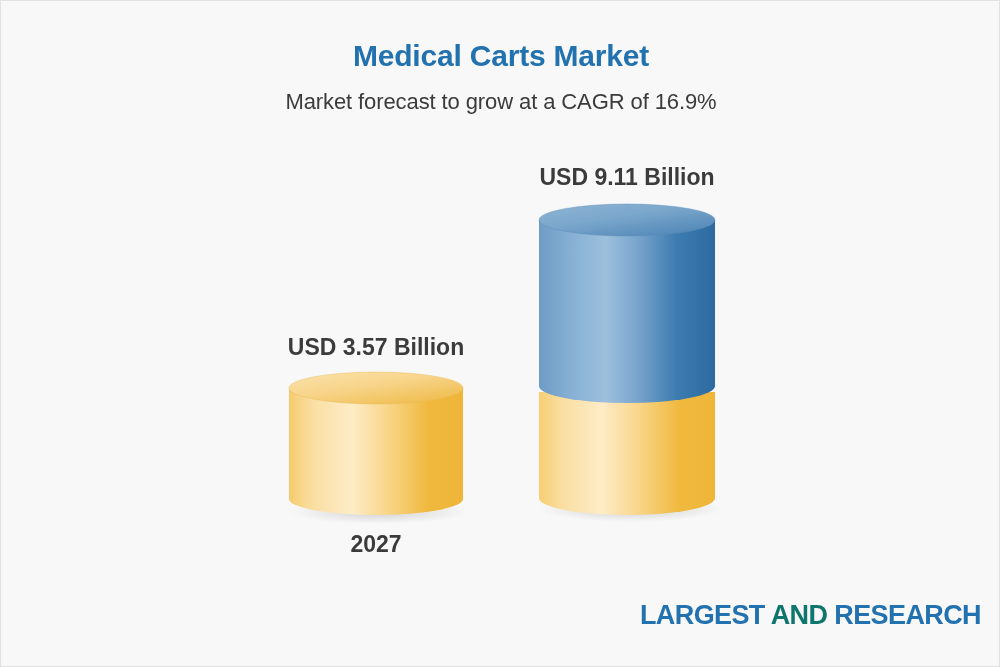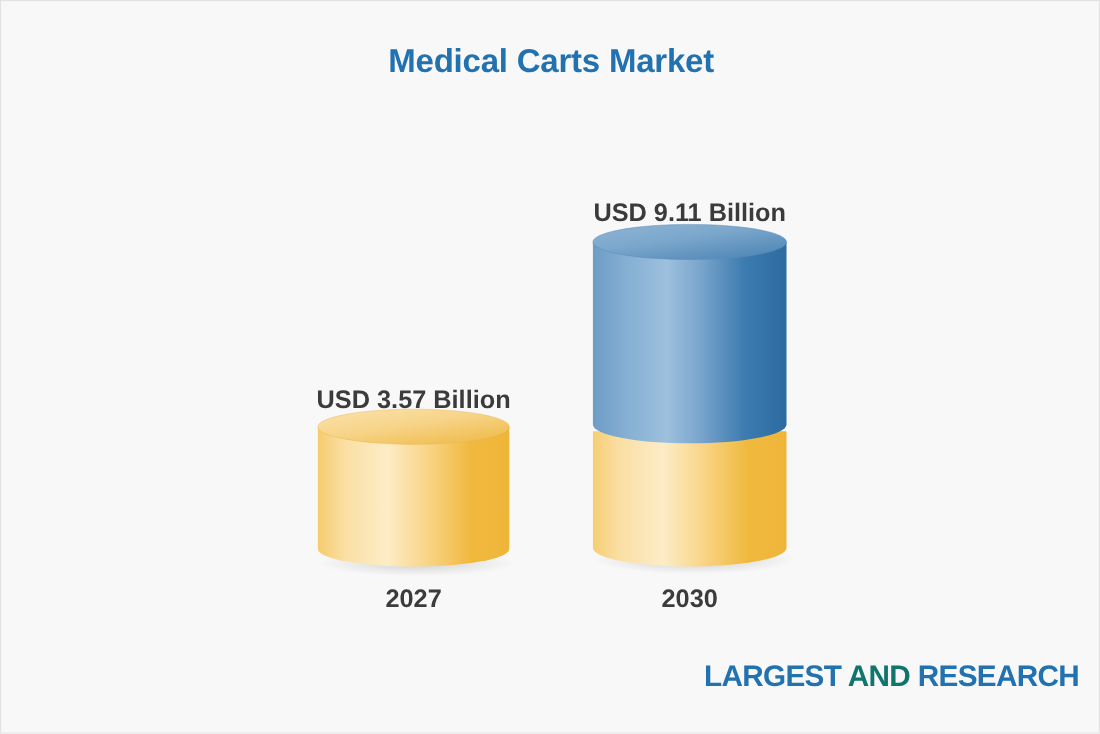--- a/index.html
+++ b/index.html
@@ -46,21 +46,20 @@
   }
 
   
   .value-label {
     position: absolute;
     text-align: center;
     font-size: 23px;
     font-weight: bold;
     color: #3b3b3b;
     white-space: nowrap;
-    margin-top: 16px;
   }
   #label-2024 { top: 333px; left: 285px; width: 180px; }
   #label-2030 { top: 163px; left: 536px; width: 180px; }
 
   
   .cat-label {
     position: absolute;
     text-align: center;
     font-size: 23px;
     font-weight: bold;
@@ -107,20 +106,21 @@
     margin-top: 2px;
     white-space: nowrap;
   }
 </style>
 </head>
 <body>
 
 <div id="canvas">
 
   <div class="chart-title">Medical Carts Market</div>
+  <div class="chart-subtitle">Market forecast to grow at a CAGR of 16.9%</div>
 
   <div class="value-label" id="label-2030">USD 9.11 Billion</div>
 
   <div class="value-label" id="label-2024">USD 3.57 Billion</div>
 
   <div class="cyl" id="cyl-2030" style="left:538px; top:203px;">
     <svg width="176" height="320" viewBox="0 0 176 320">
       <defs>
         <linearGradient id="blueBody" x1="0" y1="0" x2="1" y2="0">
           <stop offset="0%" stop-color="#6d9cc6"></stop>
@@ -192,20 +192,19 @@
       <ellipse cx="90" cy="140" rx="90" ry="12" fill="url(#shadow1)"></ellipse>
 
       <path d="M0,16 L0,127 A87,16 0 0 0 174,127 L174,16 Z" fill="url(#goldBody1)"></path>
 
       <ellipse cx="87" cy="16" rx="87" ry="16" fill="url(#goldTop1b)"></ellipse>
       <ellipse cx="87" cy="16" rx="87" ry="16" fill="none" stroke="#e8b851" stroke-width="0.8" opacity="0.5"></ellipse>
     </svg>
   </div>
 
   <div class="cat-label" id="cat-2024">2027</div>
-  <div class="cat-label" id="cat-2030">2030</div>
 
 
   <div class="logo">
     <div class="logo-main"><span>LARGEST </span><span class="and">AND </span><span>RESEARCH</span></div>
   </div>
 
 </div>
 
 </body></html>

